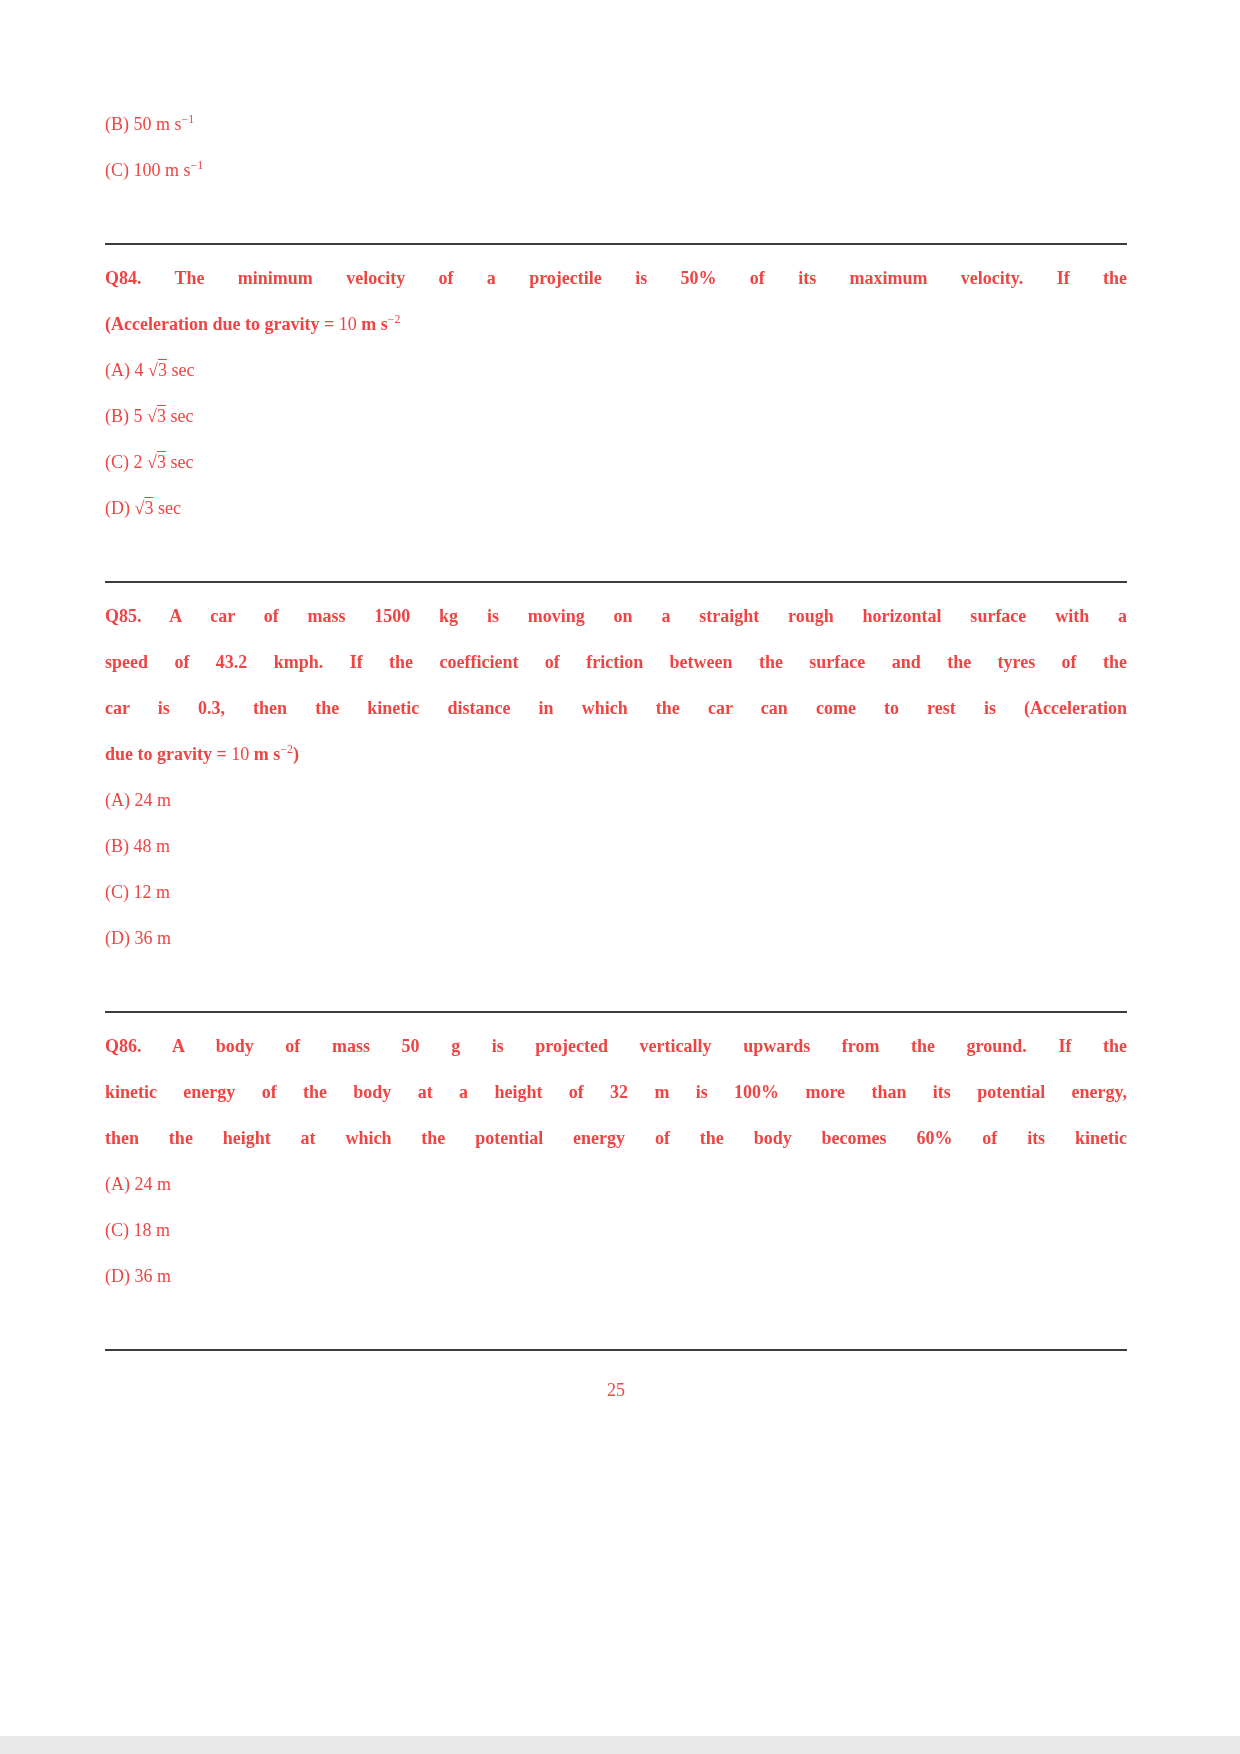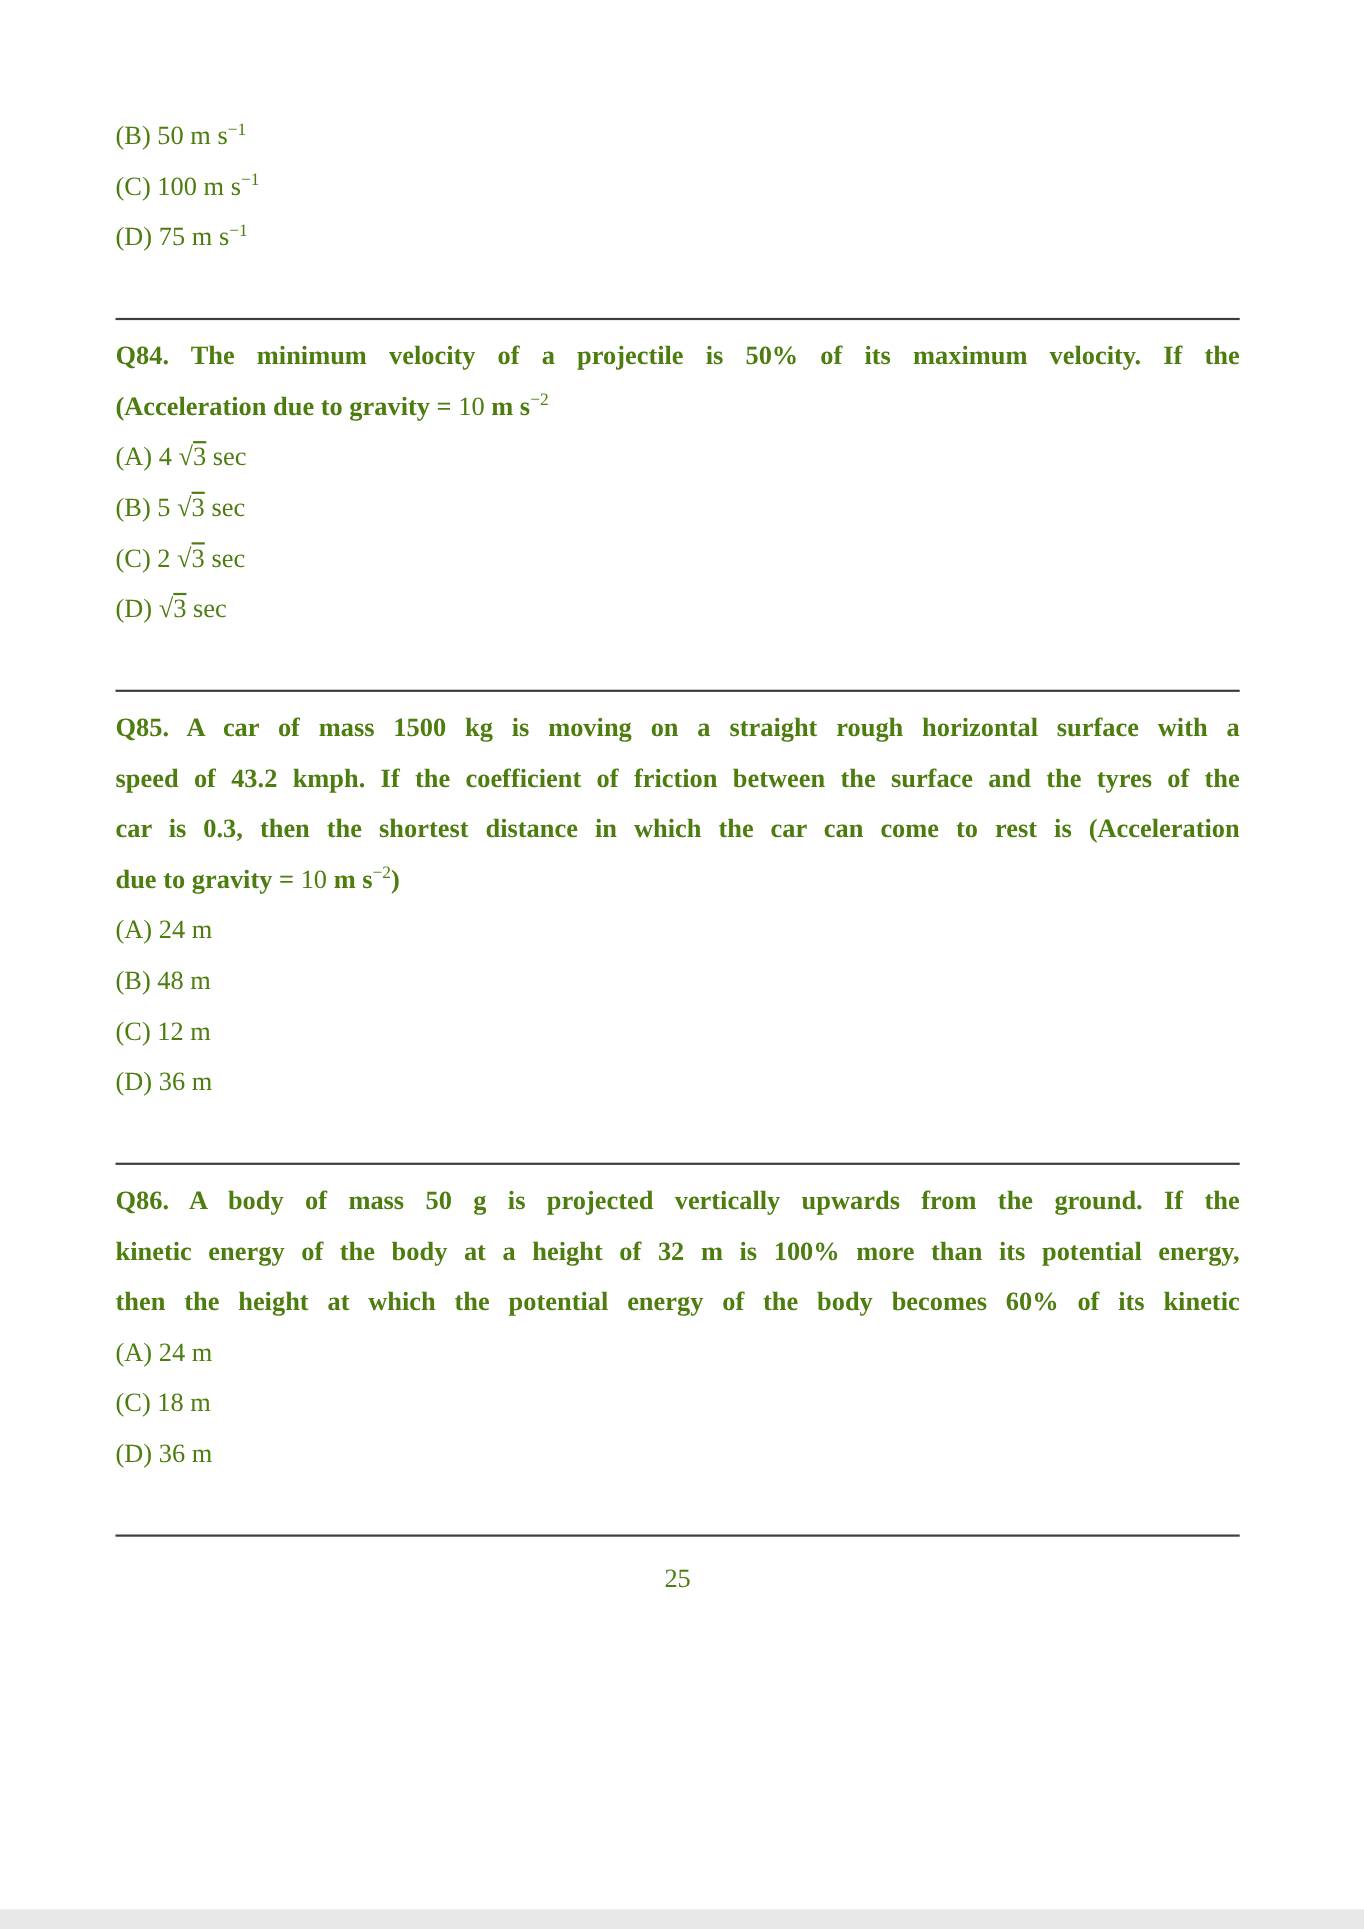--- a/index.html
+++ b/index.html
@@ -2,23 +2,23 @@
 <html><head>
 <meta charset="utf-8">
 <style>
   html, body { margin: 0; padding: 0; background: #e8e8e8; }
   .page {
     position: relative;
     width: 1240px;
     height: 1736px;
     margin: 0 auto;
     background: #ffffff;
-    color: #4d7c0f;
+    color: #ef4444;
     font-family: "Liberation Serif", "DejaVu Serif", serif;
-    font-size: 24px;
+    font-size: 18px;
     overflow: hidden;
   }
   .content {
     position: absolute;
     left: 105px;
     top: 0;
     width: 1022px;
     padding-top: 101px;
   }
   .line {
@@ -54,37 +54,36 @@
   }
 </style>
 </head>
 <body>
 
 <div class="page">
   <div class="content">
     <div id="prior-options">
         <div class="line"><span class="seg r">(B) 50 m s</span><sup class="seg rsup">−1</sup></div>
         <div class="line"><span class="seg r">(C) 100 m s</span><sup class="seg rsup">−1</sup></div>
-        <div class="line"><span class="seg r">(D) 75 m s</span><sup class="seg rsup">−1</sup></div>
       </div>
     <div id="questions">
         <hr class="rule">
         <div class="question">
           <div class="line just"><span class="seg b">Q84. The minimum velocity of a projectile is 50% of its maximum velocity. If the</span></div>
           <div class="line"><span class="seg b">(Acceleration due to gravity = </span><span class="seg r">10 </span><span class="seg b">m s</span><sup class="seg rsup">−2</sup></div>
           <div class="line"><span class="seg r">(A) 4 </span><span class="seg r">√</span><span class="seg sq">3</span><span class="seg r"> sec</span></div>
           <div class="line"><span class="seg r">(B) 5 </span><span class="seg r">√</span><span class="seg sq">3</span><span class="seg r"> sec</span></div>
           <div class="line"><span class="seg r">(C) 2 </span><span class="seg r">√</span><span class="seg sq">3</span><span class="seg r"> sec</span></div>
           <div class="line"><span class="seg r">(D) </span><span class="seg r">√</span><span class="seg sq">3</span><span class="seg r"> sec</span></div>
         </div>
         <hr class="rule">
         <div class="question">
           <div class="line just"><span class="seg b">Q85. A car of mass 1500 kg is moving on a straight rough horizontal surface with a</span></div>
           <div class="line just"><span class="seg b">speed of 43.2 kmph. If the coefficient of friction between the surface and the tyres of the</span></div>
-          <div class="line just"><span class="seg b">car is 0.3, then the shortest distance in which the car can come to rest is (Acceleration</span></div>
+          <div class="line just"><span class="seg b">car is 0.3, then the kinetic distance in which the car can come to rest is (Acceleration</span></div>
           <div class="line"><span class="seg b">due to gravity = </span><span class="seg r">10 </span><span class="seg b">m s</span><sup class="seg rsup">−2</sup><span class="seg b">)</span></div>
           <div class="line"><span class="seg r">(A) 24 m</span></div>
           <div class="line"><span class="seg r">(B) 48 m</span></div>
           <div class="line"><span class="seg r">(C) 12 m</span></div>
           <div class="line"><span class="seg r">(D) 36 m</span></div>
         </div>
         <hr class="rule">
         <div class="question">
           <div class="line just"><span class="seg b">Q86. A body of mass 50 g is projected vertically upwards from the ground. If the</span></div>
           <div class="line just"><span class="seg b">kinetic energy of the body at a height of 32 m is 100% more than its potential energy,</span></div>

